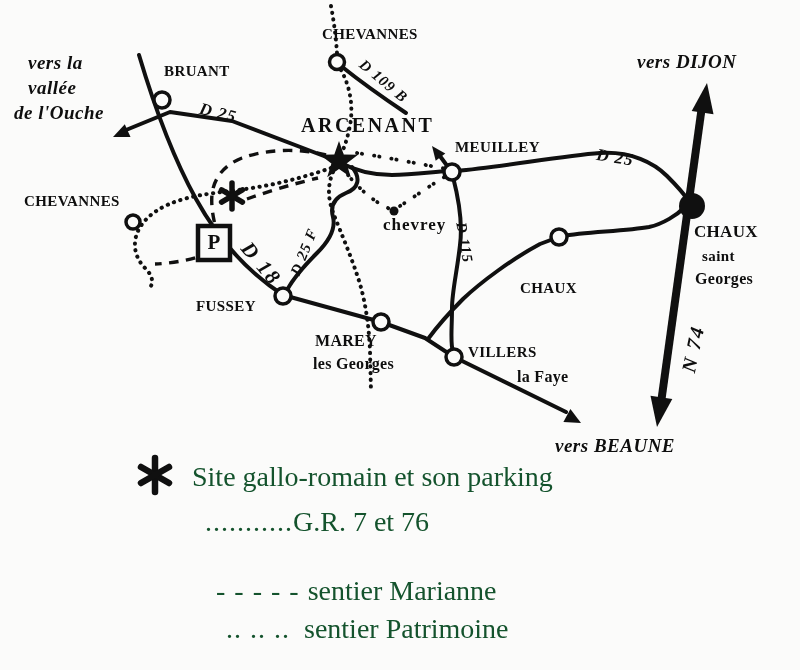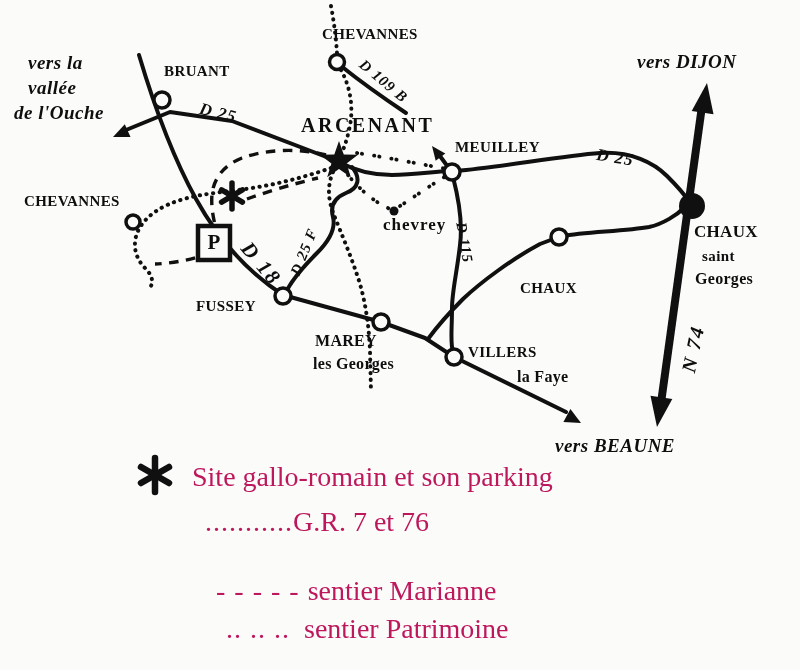--- a/index.html
+++ b/index.html
@@ -10,21 +10,21 @@
   }
   .stage svg{position:absolute;left:0;top:0;}
   .lbl{position:absolute;white-space:nowrap;font-weight:700;color:#0e0e0e;line-height:1;}
   .town{font-size:15px;letter-spacing:.4px;}
   .town-lg{font-size:16px;letter-spacing:.3px;}
   .big{font-size:20px;letter-spacing:2.5px;}
   .dir{font-style:italic;font-size:19px;letter-spacing:.5px;}
   .hand{font-style:italic;font-size:15px;transform-origin:0 0;letter-spacing:1px;}
   .hand-lg{font-style:italic;font-size:21px;transform-origin:0 0;letter-spacing:2px;}
   .hamlet{font-size:17px;font-weight:700;letter-spacing:1px;}
-  .legend-line{position:absolute;white-space:nowrap;font-weight:400;font-size:28px;color:#be185d;line-height:1;}
+  .legend-line{position:absolute;white-space:nowrap;font-weight:400;font-size:28px;color:#14532d;line-height:1;}
   .legend-sym{display:inline-block;margin-right:8px;letter-spacing:1px;}
   .p-label{width:32px;text-align:center;font-size:21px;}
   .road,.trail{fill:none;stroke:#101010;}
   .road{stroke-width:4;stroke-linecap:round;stroke-linejoin:round;}
   .road-thick{fill:none;stroke:#101010;stroke-width:8;stroke-linecap:butt;}
   .trail-gr{stroke-width:4;stroke-dasharray:.3 6.4;stroke-linecap:round;}
   .trail-pa{stroke-width:3.8;stroke-dasharray:.3 4.8 .3 12;stroke-linecap:round;}
   .trail-ma{stroke-width:3.4;stroke-dasharray:9.5 7.5;stroke-linecap:butt;}
   .node{fill:#fbfbfa;stroke:#101010;stroke-width:3.5;}
   .ink{fill:#101010;stroke:none;}

